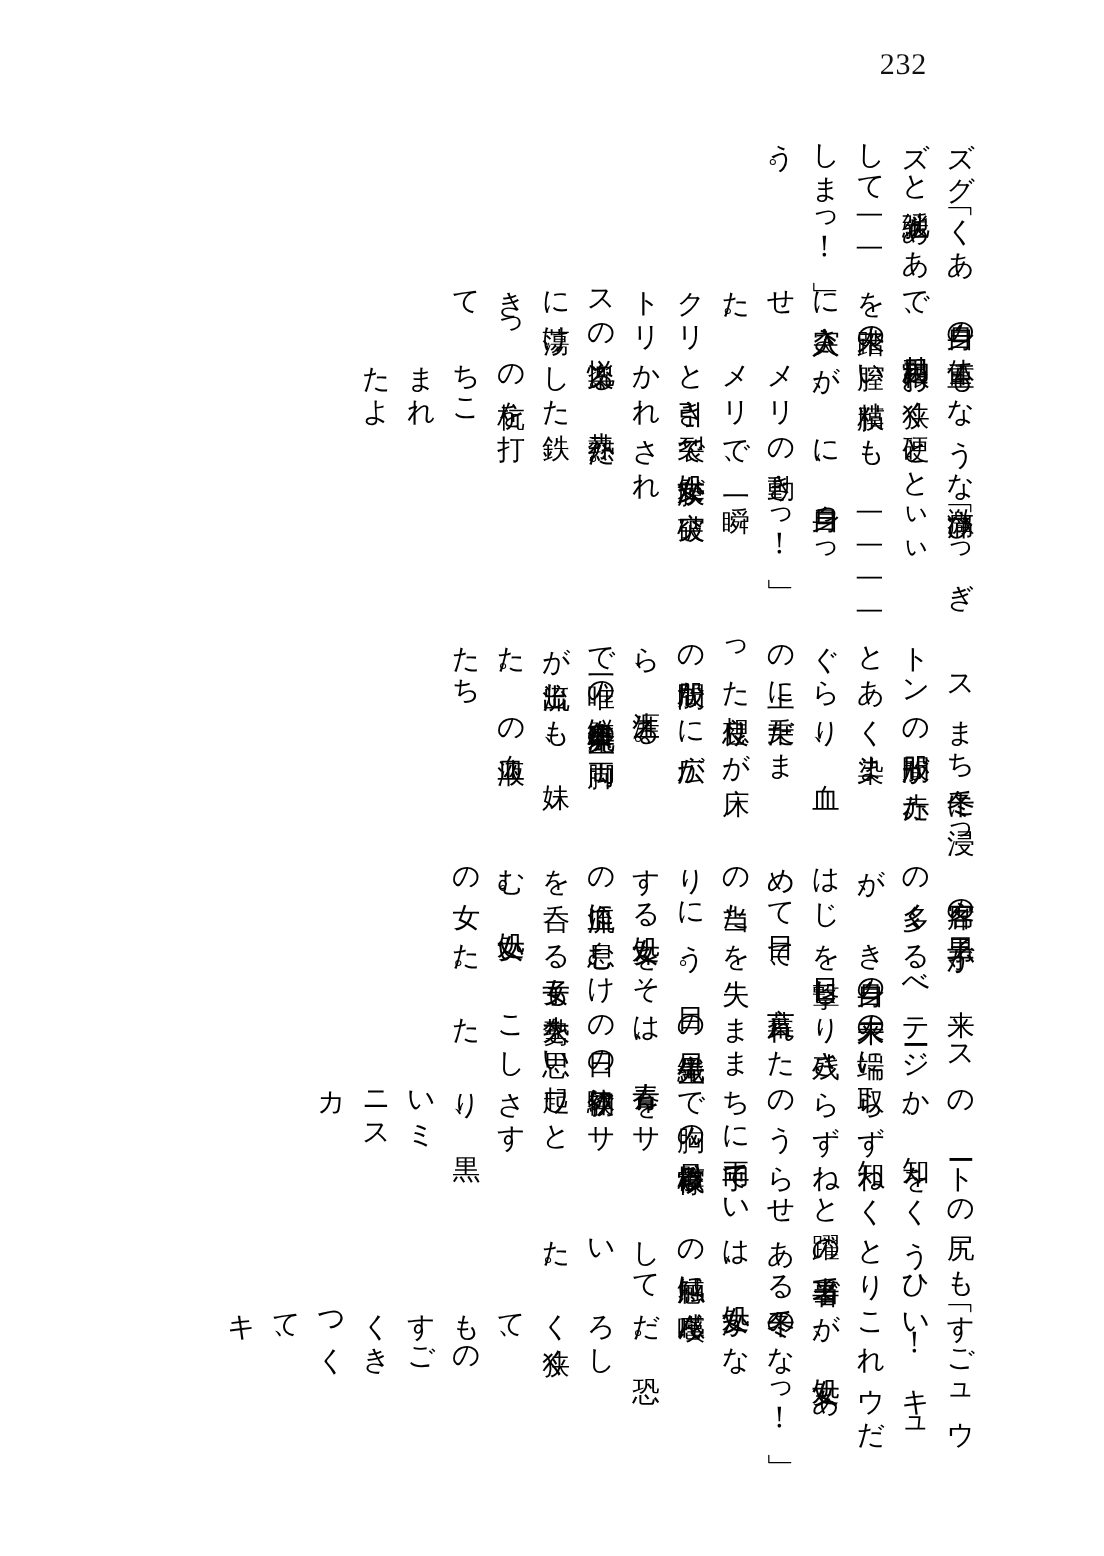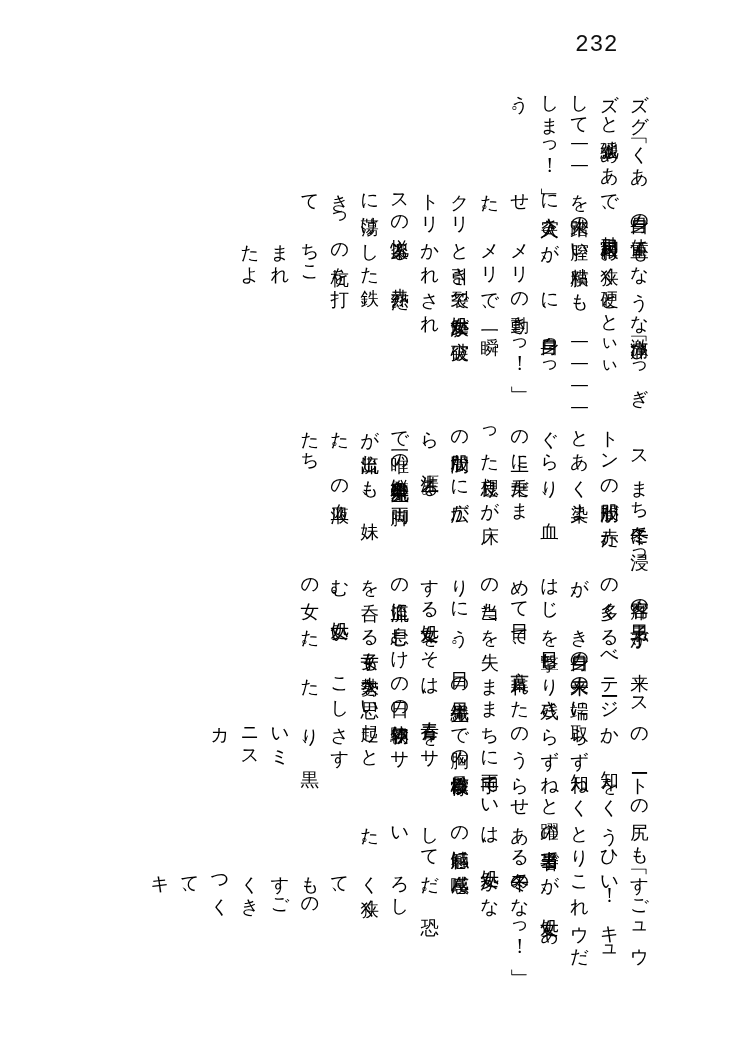--- a/index.html
+++ b/index.html
@@ -20,23 +20,23 @@
     position: absolute;
     inset: 0;
     background: #ffffff;
   }
 
   
   .page-number {
     position: absolute;
     top: 32px;
     right: 118px;
-    font-size: 23px;
+    font-size: 20px;
     letter-spacing: 0.5px;
-    font-family: Liberation Mono, monospace;
+    font-family: Liberation Serif, serif;
     color: #111111;
   }
 
   
   .text-block {
     position: absolute;
     top: 82px;
     right: 82px;
     height: 880px;
     width: 600px;

